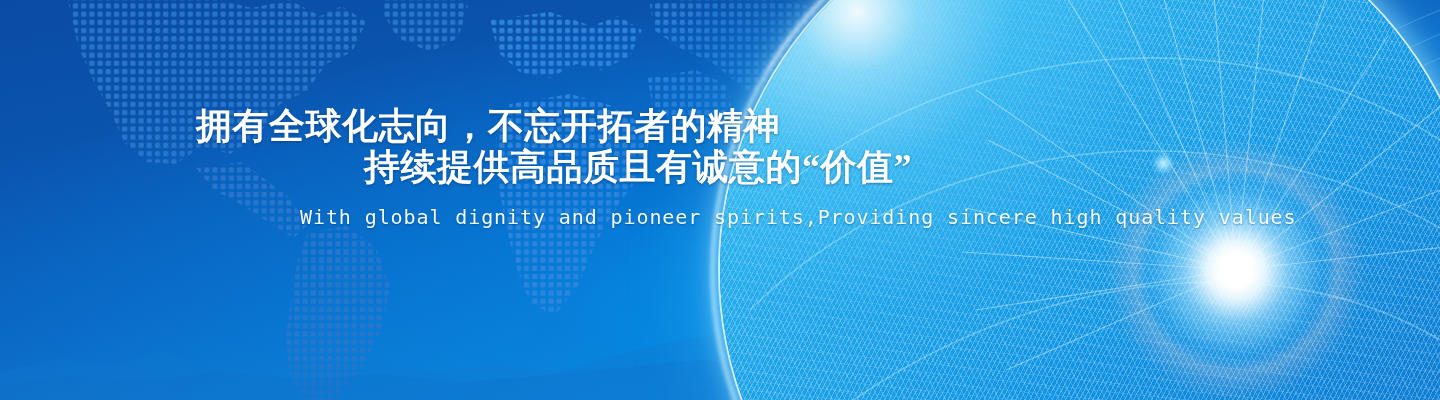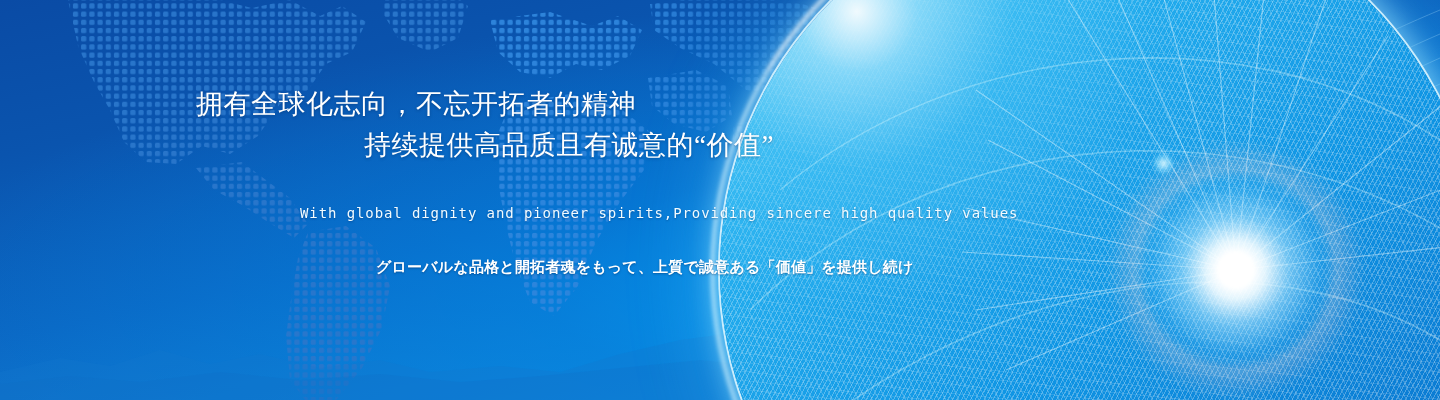--- a/index.html
+++ b/index.html
@@ -154,35 +154,36 @@
     position: absolute;
     left: 0; top: 0;
     width: 1000px;
     height: 400px;
     pointer-events: none;
   }
   .headline {
     position: absolute;
     color: #ffffff;
     font-family: "Liberation Serif", "DejaVu Serif", serif;
-    font-size: 27px;
-    font-weight: 400;
+    font-size: 36px;
+    font-weight: 700;
     letter-spacing: 0.5px;
     white-space: nowrap;
     text-shadow: 0 1px 3px rgba(2,40,92,0.45);
+    margin-top: 16px;
   }
   .headline-1 { left: 196px; top: 86px; }
   .headline-2 { left: 364px; top: 127px; }
 
   .subline-en {
     position: absolute;
     left: 300px; top: 205px;
     color: #f2fbff;
     font-family: "DejaVu Sans Mono", "Liberation Mono", monospace;
-    font-size: 14px;
+    font-size: 20px;
     font-weight: 400;
     letter-spacing: 0.9px;
     white-space: nowrap;
     text-shadow: 0 1px 2px rgba(2,40,92,0.40);
   }
 
   .subline-jp {
     position: absolute;
     left: 376px; top: 258px;
     color: #ffffff;
@@ -302,16 +303,15 @@
     <div class="sun-halo2"></div>
     <div class="sun-core"></div>
   </div>
 
   <div class="glow-dot"></div>
 
   <div class="copy">
     <div class="headline headline-1">拥有全球化志向，不忘开拓者的精神</div>
     <div class="headline headline-2">持续提供高品质且有诚意的“价值”</div>
     <div class="subline-en">With global dignity and pioneer spirits,Providing sincere high quality values</div>
-    <div class="subline-jp">グローバルな品格と開拓者魂をもって、上質で誠意ある「価値」を提供し続け</div>
   </div>
 
 </div>
 
 </body></html>

